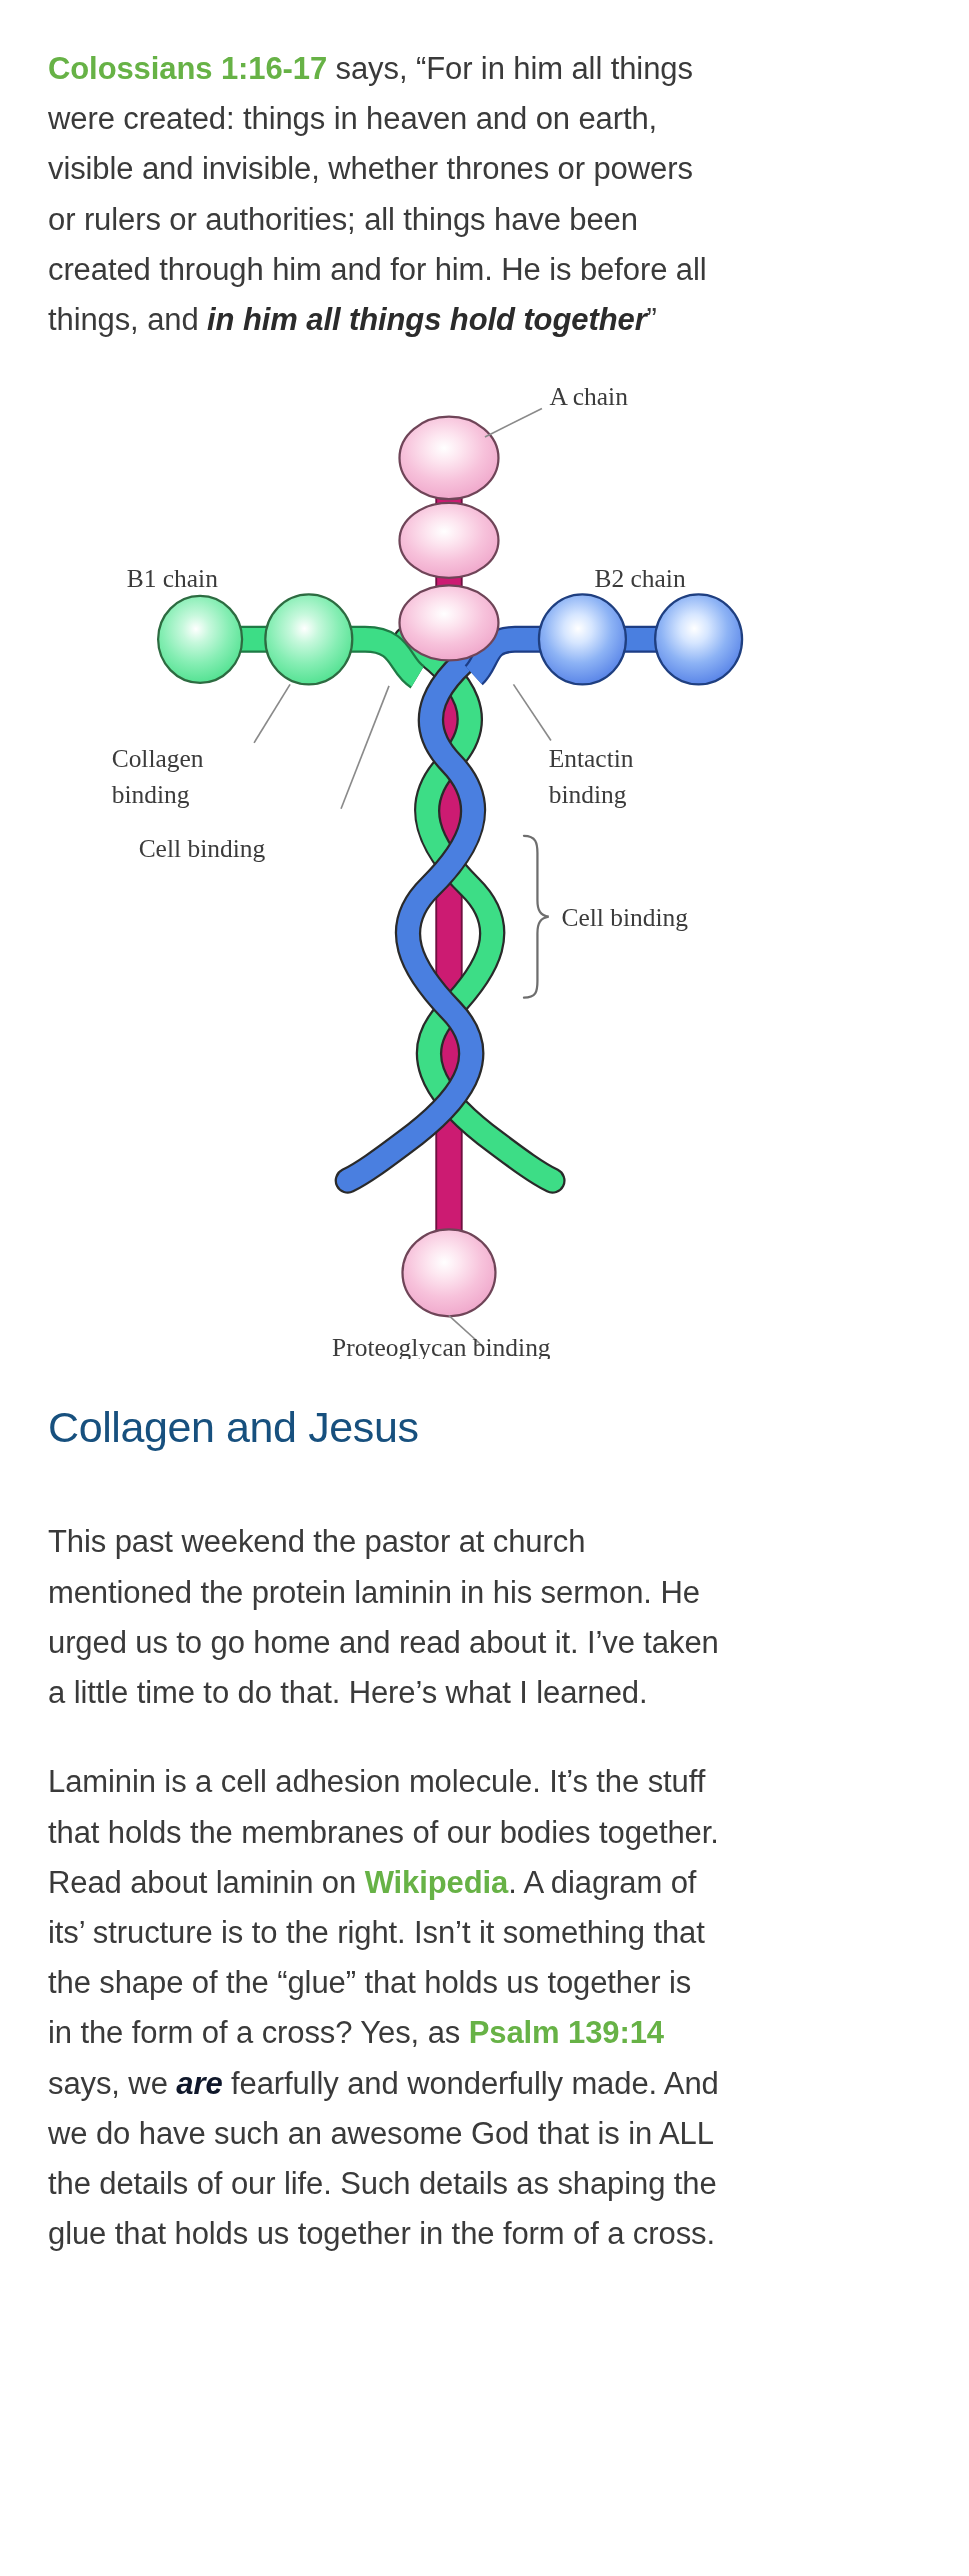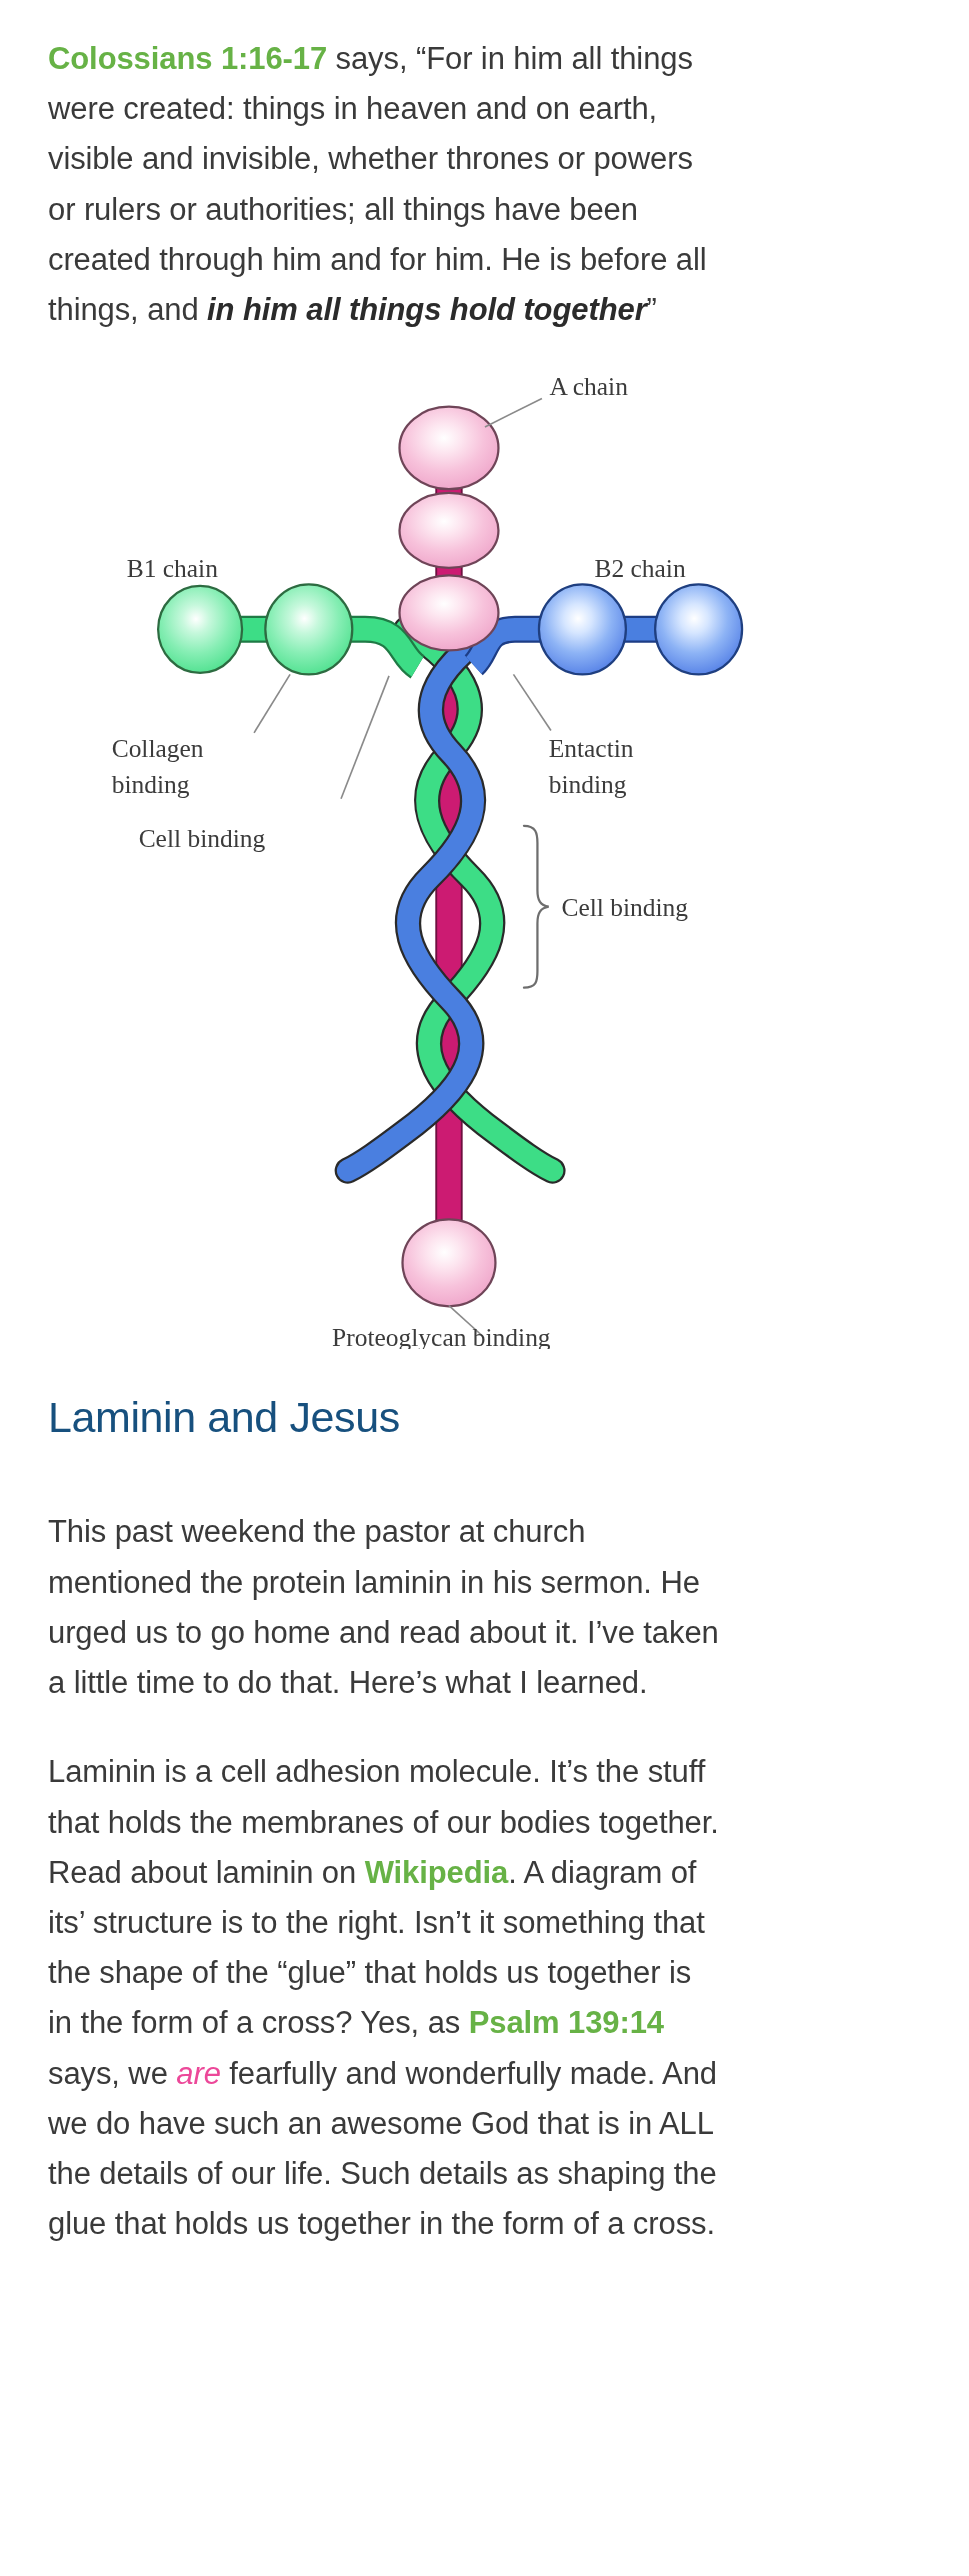--- a/index.html
+++ b/index.html
@@ -10,21 +10,21 @@
   }
   body {
     width: 969px;
     min-height: 2576px;
     font-family: "Liberation Sans", "DejaVu Sans", sans-serif;
     color: #2e2e2e;
     -webkit-font-smoothing: antialiased;
   }
   .page {
     width: 770px;
-    padding: 7px 48px;
+    padding: 17px 48px;
   }
 
   
   .para {
     font-size: 31px;
     line-height: 1.62;
     color: #3a3a3a;
     font-weight: 400;
     letter-spacing: -0.1px;
     margin: 0;
@@ -32,21 +32,21 @@
   .para.first { padding-top: 27px; }
   .para.spaced { margin-top: 39px; }
 
   a.scripture,
   .scripture {
     color: #67b246;
     font-weight: 700;
     text-decoration: none;
   }
   .bi { font-weight: 700; font-style: italic; color: #2b2b2b; }
-  .b  { font-weight: 400; font-style: italic; color: #ec4899; }
+  .b  { font-weight: 700; font-style: italic; color: #0f172a; }
 
   
   h2.section-title {
     font-size: 43px;
     line-height: 1.2;
     font-weight: 400;
     color: #17507e;
     margin: 0;
     padding: 0;
     letter-spacing: -0.4px;
@@ -184,21 +184,21 @@
       <text class="diag-label" x="645" y="588">binding</text>
 
       <text class="diag-label" x="662" y="752">Cell binding</text>
 
       <text class="diag-label" x="356" y="1326">Proteoglycan binding</text>
     </svg>
   </div>
 
   <div class="spacer-before-title"></div>
 
-  <h2 class="section-title">Laminin and Jesus</h2>
+  <h2 class="section-title">Collagen and Jesus</h2>
 
   <div class="spacer-after-title"></div>
 
   <p class="para">This past weekend the pastor at church mentioned the protein laminin in his sermon. He urged us to go home and read about it. I’ve taken a little time to do that. Here’s what I learned.</p>
 
   <p class="para spaced"><span>Laminin is a cell adhesion molecule. It’s the stuff that holds the membranes of our bodies together. Read about laminin on </span><a href="#" class="scripture">Wikipedia</a><span>. A diagram of its’ structure is to the right. Isn’t it something that the shape of the “glue” that holds us together is in the form of a cross? Yes, as </span><a href="#" class="scripture">Psalm 139:14</a><span> says, we </span><span class="b">are</span><span> fearfully and wonderfully made. And we do have such an awesome God that is in ALL the details of our life. Such details as shaping the glue that holds us together in the form of a cross.</span></p>
 
 </div>
 
 

